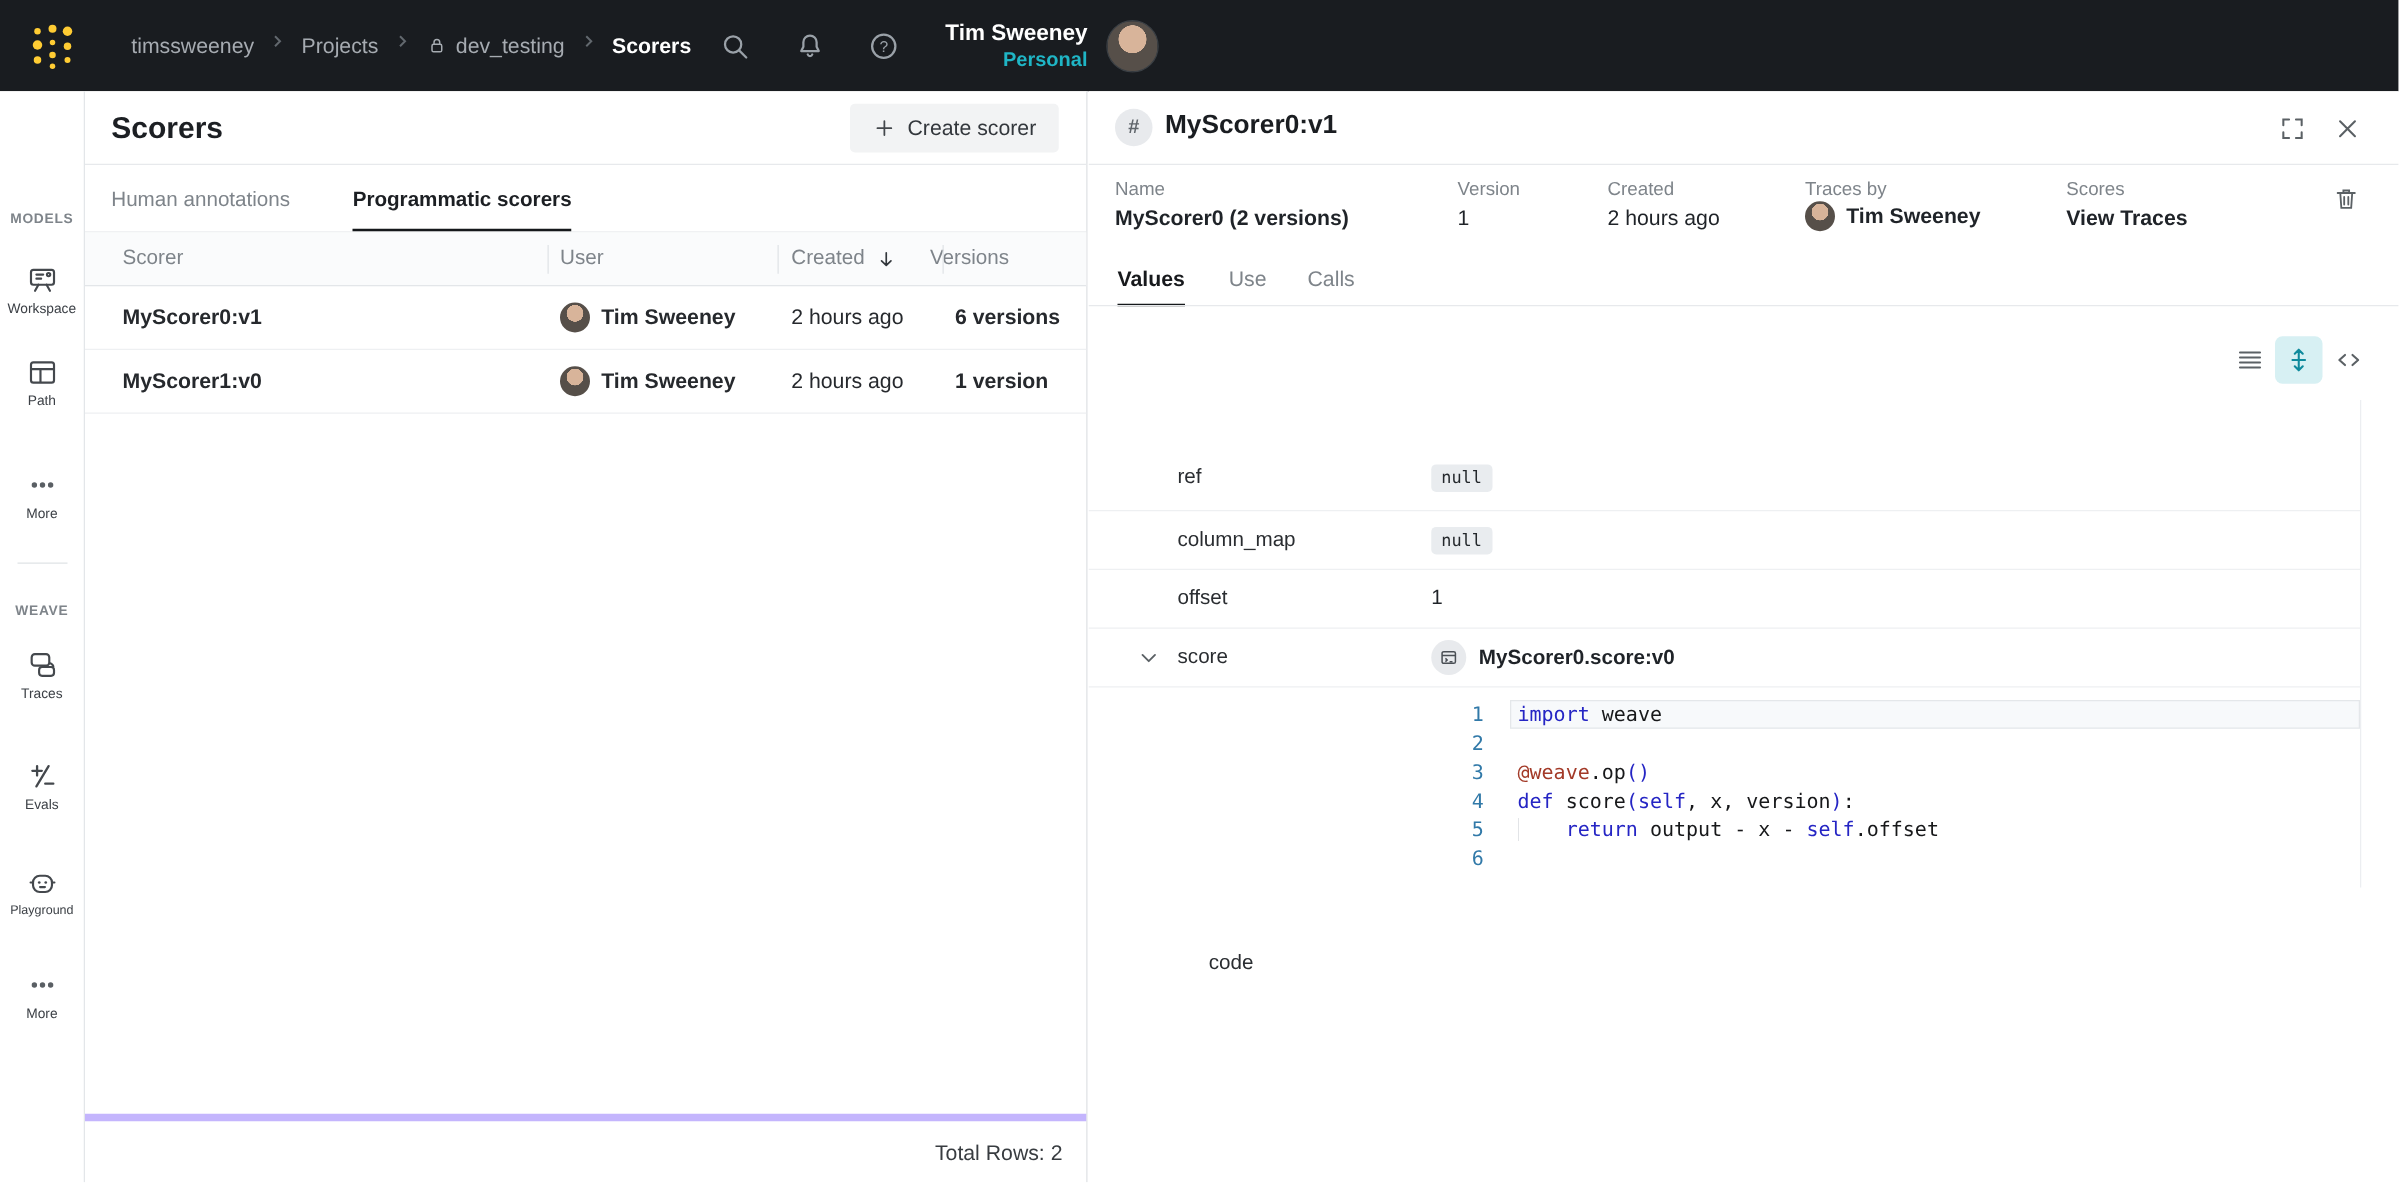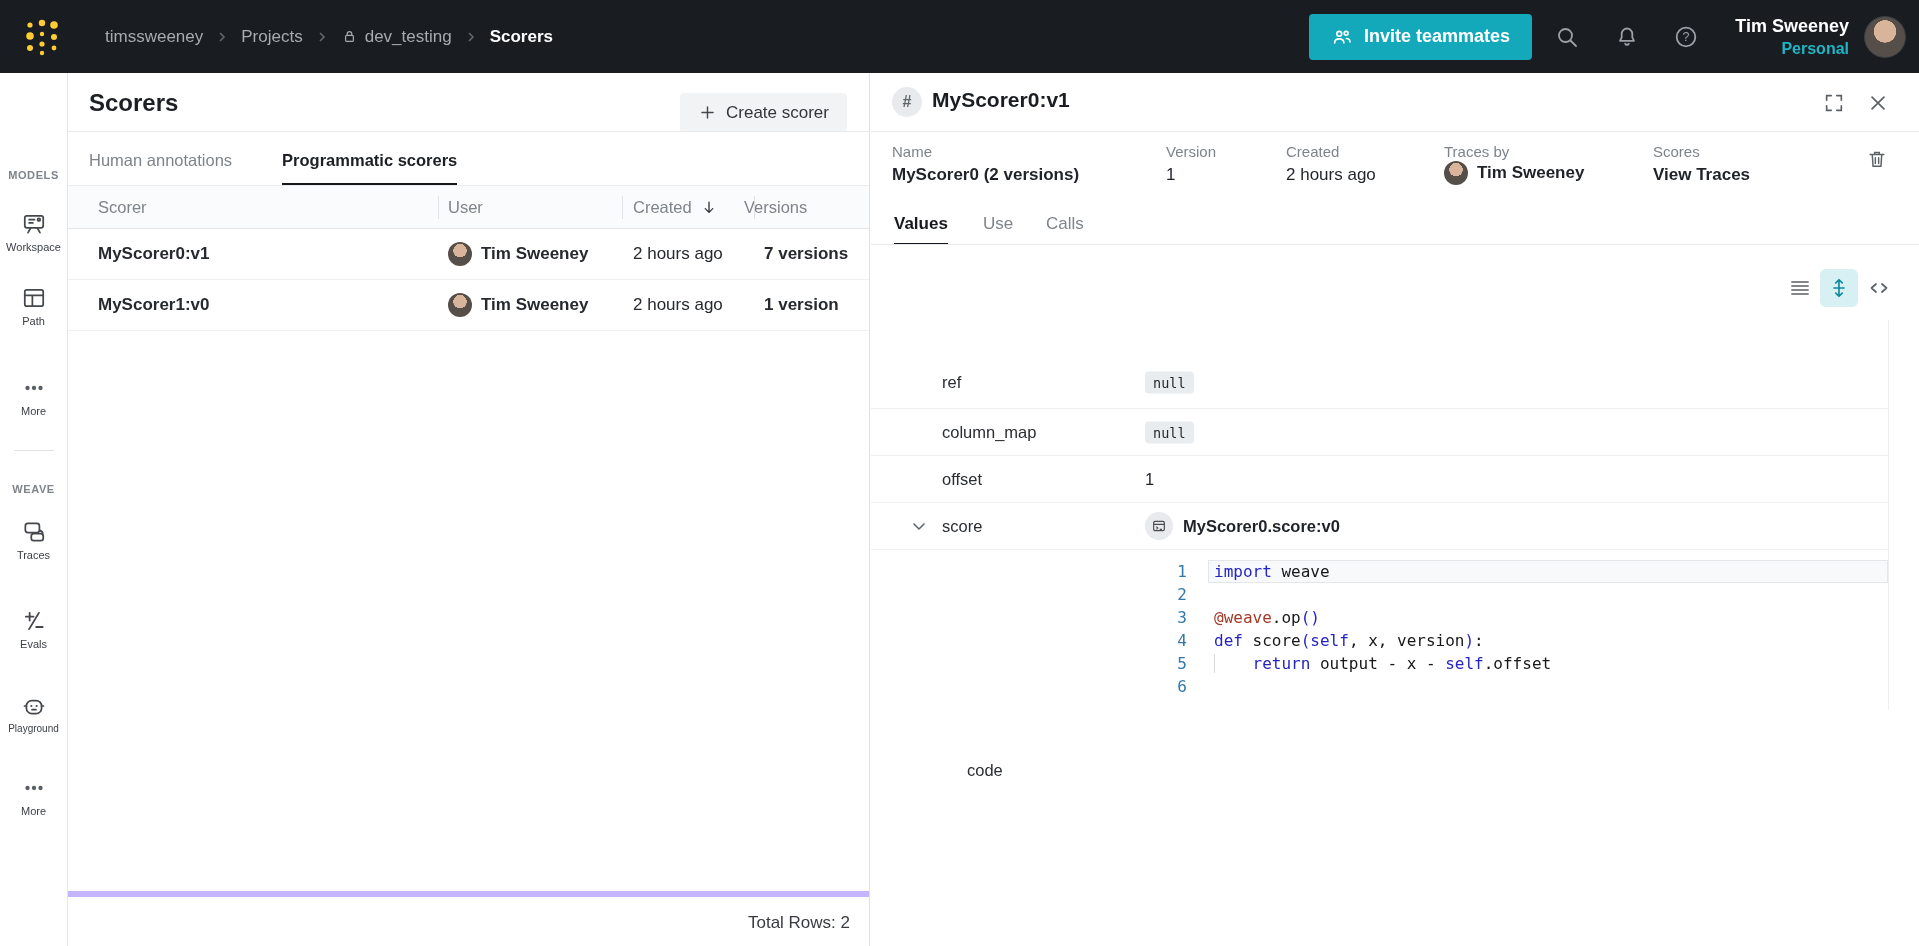--- a/index.html
+++ b/index.html
@@ -9,21 +9,21 @@
     background:#ffffff; font-family:"Liberation Sans", sans-serif; color:#1e2125;
   }
   svg { display:block; }
 
   
   .navbar {
     position:absolute; top:0; left:0; right:0; height:73px;
     background:#191c20; display:flex; align-items:center;
   }
   .logo { width:40px; height:44px; margin-left:22px; flex:none; cursor:pointer; }
-  .crumbs { display:flex; align-items:center; gap:13px; margin-left:43px; font-size:17px; color:#a6abb1; }
+  .crumbs { display:flex; align-items:flex-start; gap:13px; margin-left:43px; font-size:17px; color:#a6abb1; }
   .crumb { cursor:pointer; }
   .crumb.current { color:#ffffff; font-weight:700; }
   .crumb-sep { color:#62686e; }
   .crumb-lock { display:flex; align-items:center; gap:7px; }
   .invite-btn {
     margin-left:auto; height:46px; padding:0 22px; border:none; border-radius:4px;
     background:#14a9ba; color:#ffffff; font-family:inherit; font-size:18px; font-weight:700;
     display:flex; align-items:center; gap:11px; cursor:pointer;
   }
   .nav-icon-btn { width:26px; height:26px; background:none; border:none; cursor:pointer; padding:0; }
@@ -54,21 +54,21 @@
   .sb-item .sb-label { display:block; margin-top:4px; font-size:11px; color:#3c4046; }
   .sb-divider { position:absolute; left:14px; width:40px; height:1px; background:#e0e3e6; }
 
   
   .panel-left {
     position:absolute; top:73px; left:68px; bottom:0; width:802px;
     background:#ffffff; border-right:1px solid #dfe2e5;
   }
   .lp-title { position:absolute; top:16px; left:21px; font-size:24px; font-weight:700; color:#1c1f23; }
   .create-btn {
-    position:absolute; top:20px; left:612px; width:167px; height:39px;
+    position:absolute; top:10px; left:612px; width:167px; height:39px;
     background:#f2f3f4; border:none; border-radius:4px; cursor:pointer;
     font-family:inherit; font-size:17px; color:#33373c;
     display:flex; align-items:center; justify-content:center; gap:9px;text-align:center;
   }
   .lp-headline { position:absolute; top:58px; left:0; right:0; height:1px; background:#e7e9ec; }
   .ltabs {
     position:absolute; top:59px; left:0; right:0; height:54px; border-bottom:1px solid #ebedef;
     display:flex; align-items:flex-end; padding-left:21px; gap:50px;
   }
   .ltab { font-size:16.5px; color:#7e848a; padding-bottom:15px; cursor:pointer; }
@@ -177,29 +177,20 @@
             <rect x="6.5" y="10.5" width="11" height="8.5" rx="1.8" stroke="#a6abb1" stroke-width="1.7" fill="none"></rect>
             <path d="M8.8 10.5V8.2a3.2 3.2 0 0 1 6.4 0v2.3" stroke="#a6abb1" stroke-width="1.7" fill="none"></path>
           </svg>
         <span>dev_testing</span>
       </span>
       <svg class="crumb-sep" width="12" height="12" viewBox="0 0 12 12">
           <path d="M4 2l4 4-4 4" stroke="#62686e" stroke-width="1.6" fill="none"></path>
         </svg>
       <span class="crumb current">Scorers</span>
     </nav>
-    <button class="invite-btn">
-      <svg width="22" height="22" viewBox="0 0 24 24" fill="none" stroke="#ffffff" stroke-width="1.8" stroke-linecap="round">
-        <circle cx="9" cy="8.5" r="2.6"></circle>
-          <path d="M4 18.5c0-2.8 2.2-4.5 5-4.5s5 1.7 5 4.5"></path>
-          <circle cx="16.5" cy="8" r="2.1"></circle>
-          <path d="M16.8 13.6c2.3.1 3.9 1.6 3.9 3.9"></path>
-      </svg>
-      <span>Invite teammates</span>
-    </button>
     <button class="nav-icon-btn search">
       <svg viewBox="0 0 26 26" fill="none" stroke="#9aa1a8" stroke-width="1.8">
           <circle cx="11.5" cy="11.5" r="6.5"></circle>
           <path d="M16.5 16.5L22 22" stroke-linecap="round"></path>
         </svg>
     </button>
     <button class="nav-icon-btn bell">
       <svg viewBox="0 0 26 26" fill="none" stroke="#9aa1a8" stroke-width="1.8" stroke-linejoin="round">
           <path d="M13 4.5a5.3 5.3 0 0 0-5.3 5.3v3.6L6 16.8h14l-1.7-3.4V9.8A5.3 5.3 0 0 0 13 4.5z"></path>
           <path d="M11.2 19.6a1.9 1.9 0 0 0 3.6 0" stroke-linecap="round"></path>
@@ -319,21 +310,21 @@
       <span class="colsep" style="left:686px"></span>
     </div>
 
     <div class="lrow" style="top:156px">
       <span class="cell scorer-link" style="left:30px">MyScorer0:v1</span>
       <span class="cell user-cell" style="left:380px">
         <span class="avatar row-avatar"></span>
         <span>Tim Sweeney</span>
       </span>
       <span class="cell" style="left:565px">2 hours ago</span>
-      <span class="cell versions-cell" style="left:696px">7 versions</span>
+      <span class="cell versions-cell" style="left:696px">6 versions</span>
     </div>
 
     <div class="lrow" style="top:207px">
       <span class="cell scorer-link" style="left:30px">MyScorer1:v0</span>
       <span class="cell user-cell" style="left:380px">
         <span class="avatar row-avatar"></span>
         <span>Tim Sweeney</span>
       </span>
       <span class="cell" style="left:565px">2 hours ago</span>
       <span class="cell versions-cell" style="left:696px">1 version</span>

